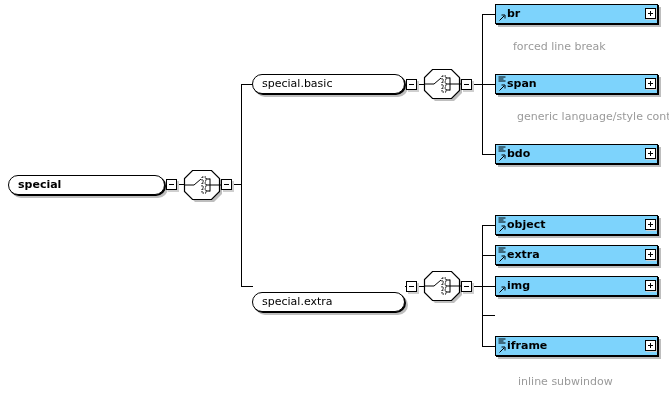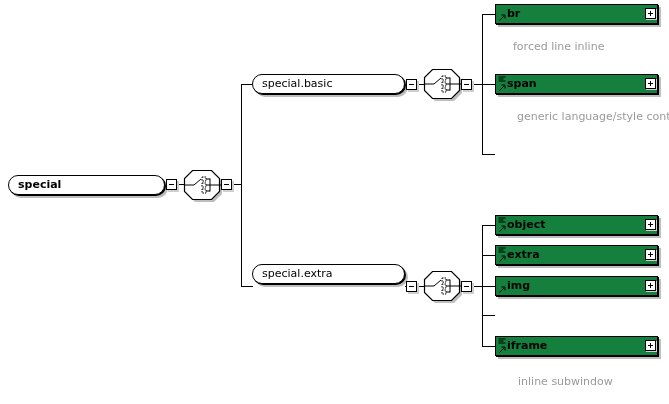--- a/index.html
+++ b/index.html
@@ -3,21 +3,21 @@
 <meta charset="utf-8">
 <style>
   html,body{margin:0;padding:0;background:#fff;}
   .stage{position:relative;width:669px;height:404px;background:#fff;overflow:hidden;
          font-family:"DejaVu Sans","Liberation Sans",sans-serif;}
   
   .hl,.vl{position:absolute;background:#000;}
   .hl{height:1px;}
   .vl{width:1px;}
   
-  .ebox{position:absolute;width:163px;height:20px;background:#15803d;border:1px solid #000;
+  .ebox{position:absolute;width:163px;height:20px;background:#7dd3fc;border:1px solid #000;
         box-sizing:border-box;box-shadow:1px 1px 0 #000,3px 3px 0 #bebebe;}
   .elabel{position:absolute;left:11px;top:0;line-height:18px;font-size:11px;font-weight:bold;
           color:#000;white-space:nowrap;}
   
   .gbox{position:absolute;height:20px;background:#fff;border:1px solid #000;border-radius:10px;
         box-sizing:border-box;box-shadow:1px 1px 0 #000,3px 3px 0 #bebebe;}
   .glabel{position:absolute;left:9px;top:0;line-height:18px;font-size:11px;color:#000;white-space:nowrap;}
   .bold{font-weight:bold;}
   
   .toggle{position:absolute;width:11px;height:11px;background:#fff;border:1px solid #000;
@@ -93,36 +93,46 @@
   </svg>
   <div class="toggle" style="left:461px;top:79px"></div>
 
   <div class="ebox" style="left:495px;top:4px">
     <svg class="ref" width="9" height="9" viewBox="0 0 9 9">
       <path d="M1.5 7.5 L6 3 M3.5 2 H7 V5.5" stroke="#000" fill="none"></path>
     </svg>
     <span class="elabel">br</span>
     <div class="toggle plus in-box"></div>
   </div>
-  <div class="ann" style="left:513px;top:40px">forced line inline</div>
+  <div class="ann" style="left:513px;top:40px">forced line break</div>
 
   <div class="ebox" style="left:495px;top:74px">
     <svg class="doc" width="9" height="7" viewBox="0 0 9 7">
       <path d="M0.5 1 H7.5 M0.5 3 H5.5 M0.5 5 H7.5" stroke="#000" fill="none"></path>
     </svg>
     <svg class="ref" width="9" height="9" viewBox="0 0 9 9">
       <path d="M1.5 7.5 L6 3 M3.5 2 H7 V5.5" stroke="#000" fill="none"></path>
     </svg>
     <span class="elabel">span</span>
     <div class="toggle plus in-box"></div>
   </div>
   <div class="ann" style="left:517px;top:110px">generic language/style container</div>
 
+  <div class="ebox" style="left:495px;top:144px">
+    <svg class="doc" width="9" height="7" viewBox="0 0 9 7">
+      <path d="M0.5 1 H7.5 M0.5 3 H5.5 M0.5 5 H7.5" stroke="#000" fill="none"></path>
+    </svg>
+    <svg class="ref" width="9" height="9" viewBox="0 0 9 9">
+      <path d="M1.5 7.5 L6 3 M3.5 2 H7 V5.5" stroke="#000" fill="none"></path>
+    </svg>
+    <span class="elabel">bdo</span>
+    <div class="toggle plus in-box"></div>
+  </div>
 
-  <div class="gbox" style="left:252px;top:264px;width:153px">
+  <div class="gbox" style="left:252px;top:292px;width:153px">
     <span class="glabel">special.extra</span>
   </div>
   <div class="toggle" style="left:406px;top:281px"></div>
   <svg class="choice" style="left:423px;top:270px" width="40" height="35" viewBox="0 0 40 35">
     <polygon points="12,4 31,4 39,12 39,25 31,33 12,33 4,25 4,12" fill="#bebebe" stroke="none"></polygon>
     <polygon points="9.5,1.5 28.5,1.5 36.5,9.5 36.5,22.5 28.5,30.5 9.5,30.5 1.5,22.5 1.5,9.5" fill="#fff" stroke="#000" stroke-width="1.2"></polygon>
     <path d="M1 16 H11 M11 16 L18 10" stroke="#000" fill="none"></path>
     <g fill="#fff" stroke="#000" stroke-dasharray="1.5,1">
       <rect x="19" y="8" width="4" height="4"></rect>
         <rect x="19" y="14" width="4" height="4"></rect>

